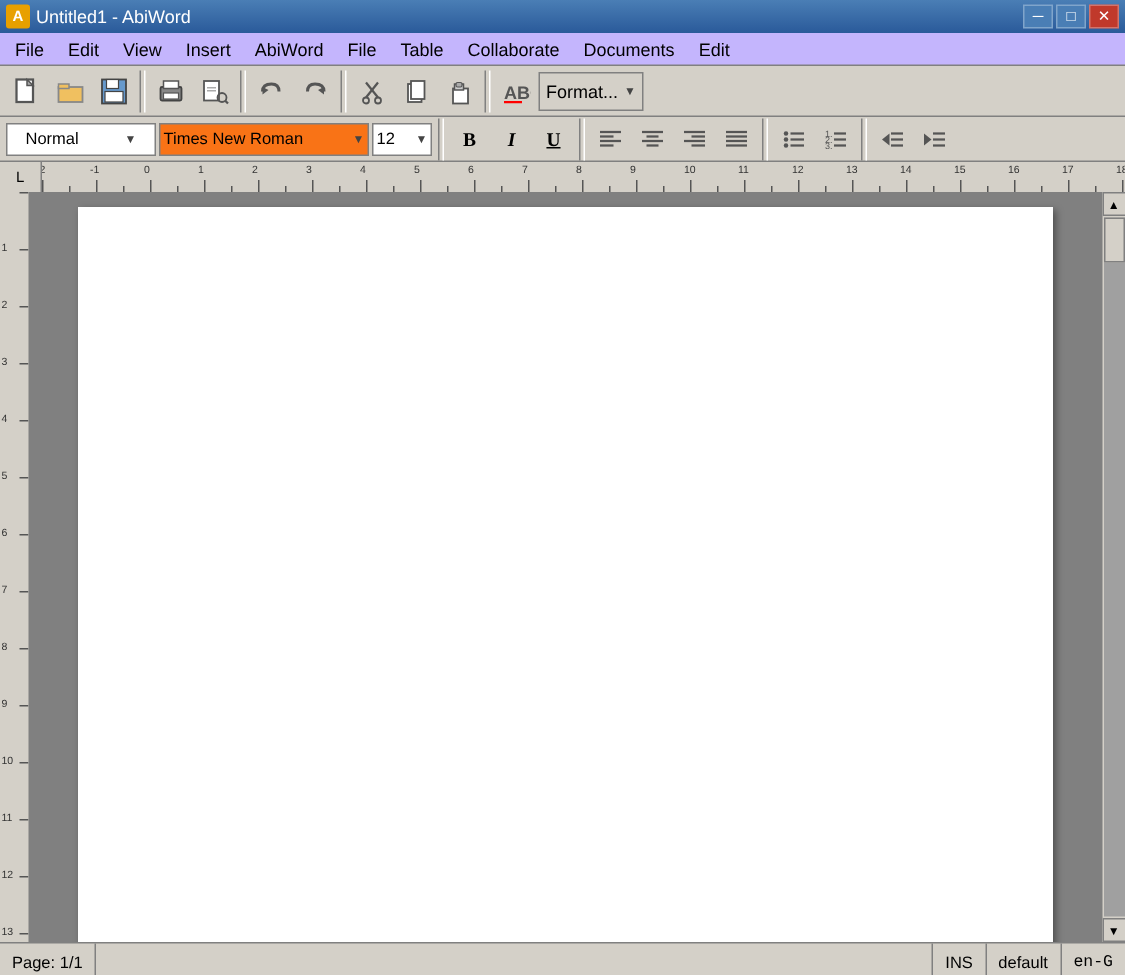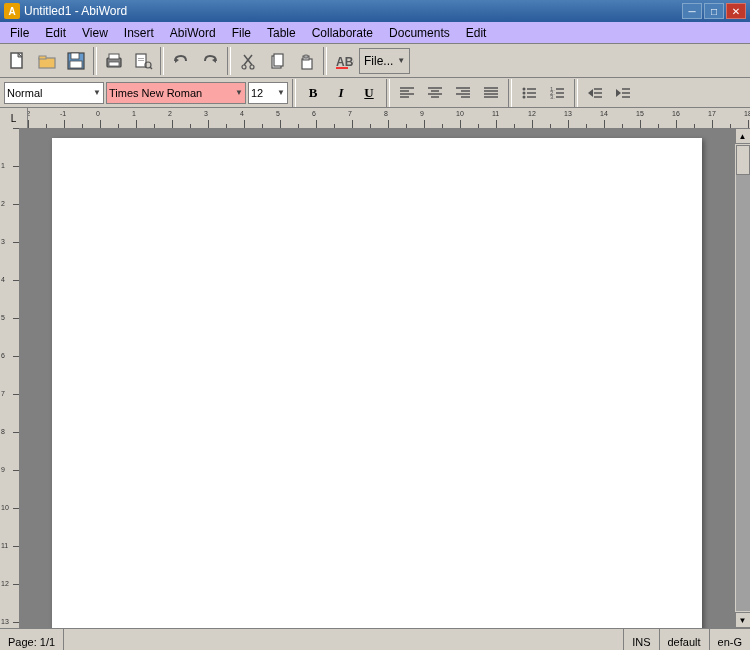--- a/index.html
+++ b/index.html
@@ -133,28 +133,28 @@
       border-bottom: 1px solid #808080;
     }
     #style-select {
       height: 22px;
       width: 100px;
       background: white;
       border: 1px solid #808080;
       display: flex;
       align-items: center;
       justify-content: space-between;
-      padding: 0 2px;
+      padding: 0 12px;
       cursor: pointer;
       font-size: 11px;
     }
     #font-select {
       height: 22px;
       width: 140px;
-      background: #fca5a5;
+      background: #f97316;
       border: 1px solid #808080;
       display: flex;
       align-items: center;
       justify-content: space-between;
       padding: 0 2px;
       cursor: pointer;
       font-size: 11px;
     }
     #font-size-select {
       height: 22px;
@@ -306,21 +306,21 @@
       font-size: 11px;
       padding: 0;
     }
     .status-section {
       padding: 2px 8px;
       border-right: 1px solid #808080;
       height: 100%;
       display: flex;
       align-items: flex-end;
     }
-    .status-section:last-child { border-right: none; }
+    .status-section:last-child { border-right: none; font-family: Liberation Mono, monospace; }
 
     
     .icon-svg {
       width: 20px;
       height: 20px;
     }
   </style>
 </head>
 <body>
 
@@ -435,21 +435,21 @@
   </div>
   <div class="tb-sep"></div>
 
   <div class="tb-btn" title="Spell Check">
     <svg class="icon-svg" viewBox="0 0 20 20">
         <text x="2" y="15" font-size="12" fill="#555" font-weight="bold">ABC</text>
         <line x1="2" y1="17" x2="14" y2="17" stroke="red" stroke-width="1.5"></line>
       </svg>
   </div>
   <div id="spell-dropdown">
-    <span>File...</span>
+    <span>Format...</span>
     <span class="dropdown-arrow">▼</span>
   </div>
 </div>
 
 <div id="toolbar2">
 
   <div id="style-select">
     <span>Normal</span>
     <span class="dropdown-arrow">▼</span>
   </div>

